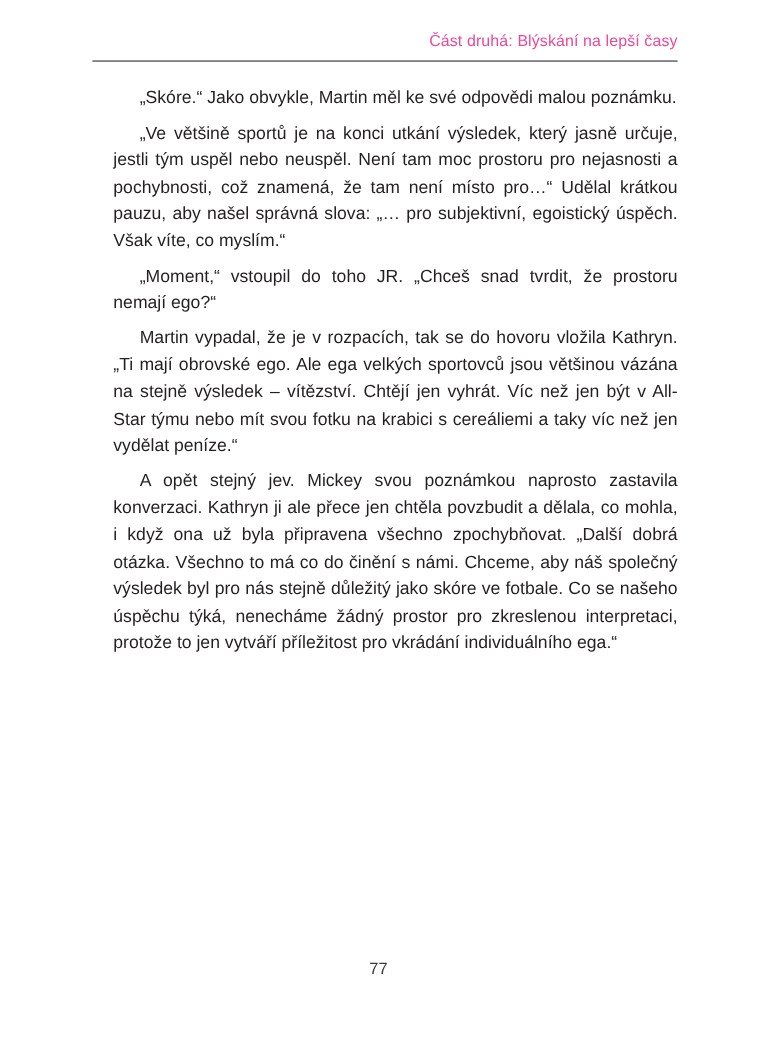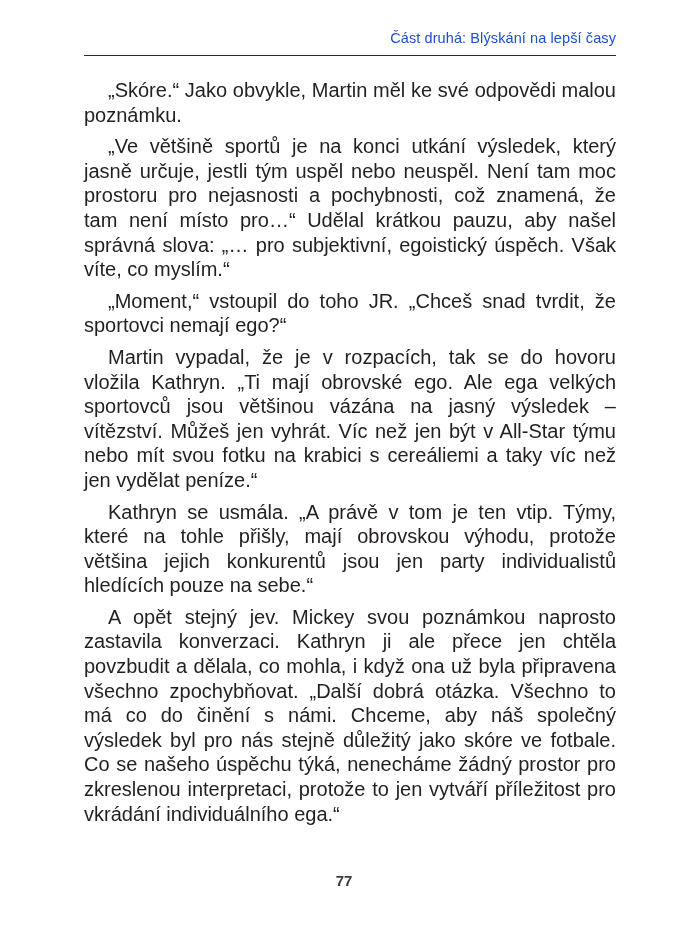--- a/index.html
+++ b/index.html
@@ -19,61 +19,60 @@
     position: absolute;
     inset: 0;
   }
   .content {
     margin: 0 84px;
   }
   .running-header {
     padding-top: 30px;
     text-align: right;
     font-size: 14.5px;
-    color: #1d4ed8;
+    color: #ec4899;
     letter-spacing: 0.1px;
   }
   .header-rule {
     border: none;
     border-top: 1.3px solid #2b2b2b;
     margin: 9px 0 0 0;
   }
   .body-text {
     margin-top: 22px;
-    font-size: 20px;
+    font-size: 16px;
     line-height: 24.6px;
     text-align: justify;
+    margin-left: 19px;
   }
   .para {
     margin: 0 0 7px 0;
     text-indent: 24px;
   }
   .page-number {
     position: absolute;
     left: 0;
     right: 12px;
     top: 872px;
     text-align: center;
     font-size: 15px;
     color: #3a3a3a;
-    font-weight: bold;
   }
 </style>
 </head>
 <body>
 
 <div class="page">
   <div class="content">
     <div class="running-header">
       <span>Část druhá: Blýskání na lepší časy</span>
     </div>
     <hr class="header-rule">
     <div class="body-text">
       <p class="para">„Skóre.“ Jako obvykle, Martin měl ke své odpovědi malou poznámku.</p>
       <p class="para">„Ve většině sportů je na konci utkání výsledek, který jasně určuje, jestli tým uspěl nebo neuspěl. Není tam moc prostoru pro nejasnosti a pochybnosti, což znamená, že tam není místo pro…“ Udělal krátkou pauzu, aby našel správná slova: „… pro subjektivní, egoistický úspěch. Však víte, co myslím.“</p>
-      <p class="para">„Moment,“ vstoupil do toho JR. „Chceš snad tvrdit, že sportovci nemají ego?“</p>
-      <p class="para">Martin vypadal, že je v rozpacích, tak se do hovoru vložila Kathryn. „Ti mají obrovské ego. Ale ega velkých sportovců jsou většinou vázána na jasný výsledek – vítězství. Můžeš jen vyhrát. Víc než jen být v All-Star týmu nebo mít svou fotku na krabici s cereáliemi a taky víc než jen vydělat peníze.“</p>
-      <p class="para">Kathryn se usmála. „A právě v tom je ten vtip. Týmy, které na tohle přišly, mají obrovskou výhodu, protože většina jejich konkurentů jsou jen party individualistů hledících pouze na sebe.“</p>
+      <p class="para">„Moment,“ vstoupil do toho JR. „Chceš snad tvrdit, že prostoru nemají ego?“</p>
+      <p class="para">Martin vypadal, že je v rozpacích, tak se do hovoru vložila Kathryn. „Ti mají obrovské ego. Ale ega velkých sportovců jsou většinou vázána na stejně výsledek – vítězství. Chtějí jen vyhrát. Víc než jen být v All-Star týmu nebo mít svou fotku na krabici s cereáliemi a taky víc než jen vydělat peníze.“</p>
       <p class="para">A opět stejný jev. Mickey svou poznámkou naprosto zastavila konverzaci. Kathryn ji ale přece jen chtěla povzbudit a dělala, co mohla, i když ona už byla připravena všechno zpochybňovat. „Další dobrá otázka. Všechno to má co do činění s námi. Chceme, aby náš společný výsledek byl pro nás stejně důležitý jako skóre ve fotbale. Co se našeho úspěchu týká, nenecháme žádný prostor pro zkreslenou interpretaci, protože to jen vytváří příležitost pro vkrádání individuálního ega.“</p>
     </div>
   </div>
   <div class="page-number">77</div>
 </div>
 
 </body></html>

